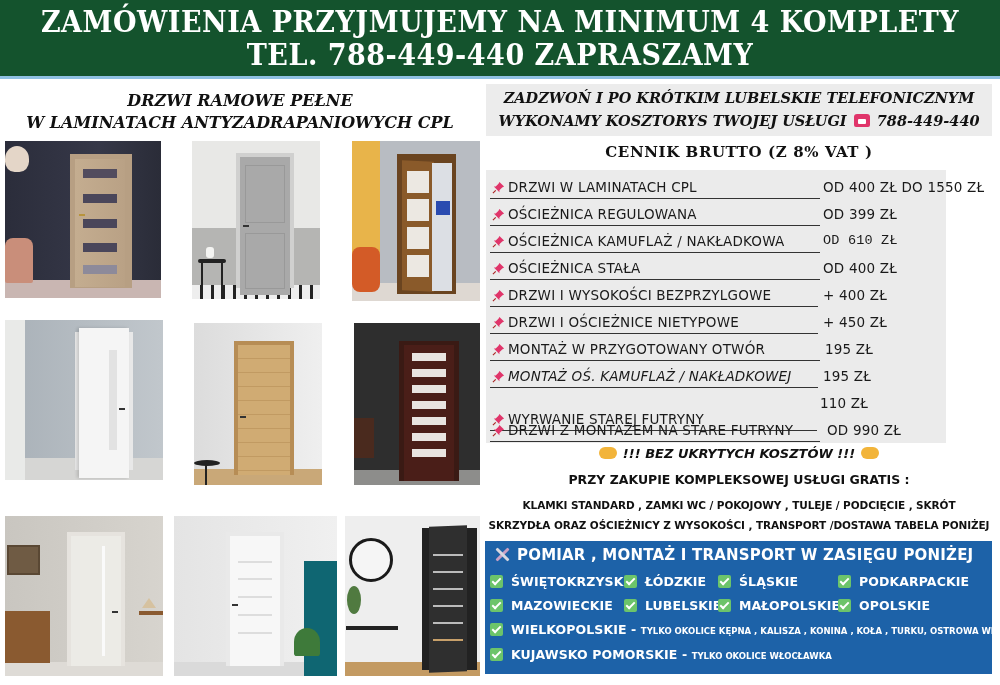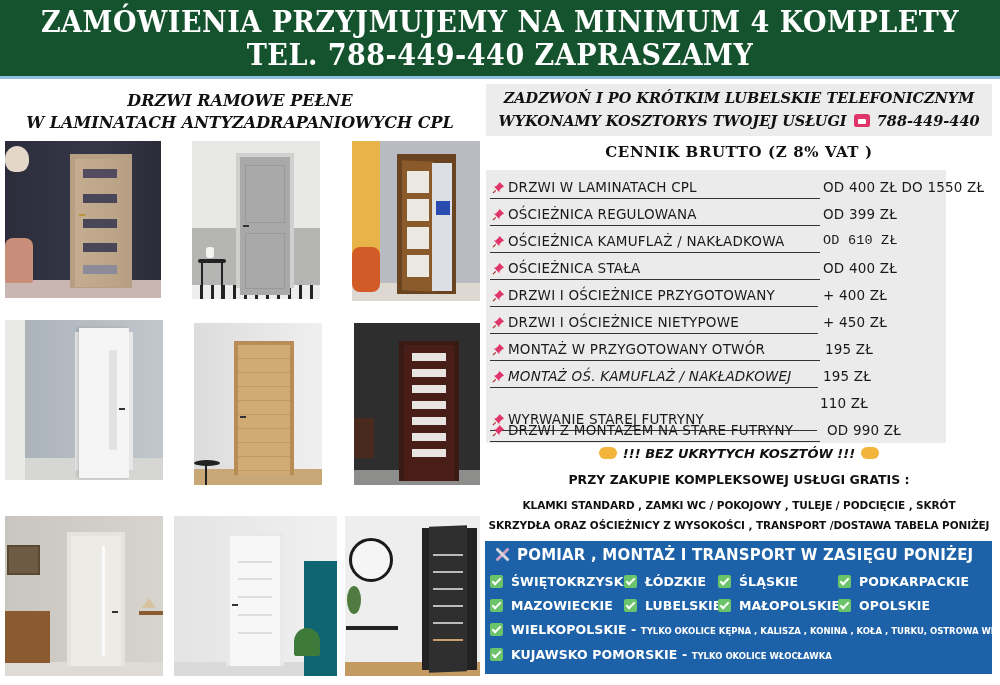--- a/index.html
+++ b/index.html
@@ -300,21 +300,21 @@
         <span class="label-text">OŚCIEŻNICA STAŁA</span>
       </div>
     <span class="value" style="left:337px;">OD 400 ZŁ</span>
   </div>
   <div class="price-row" style="top:111px;">
     <div class="label" style="width:328px;">
         <svg class="pin-icon" viewBox="0 0 14 14">
           <path d="M8 1 L13 6 L11 7 L8 10 L8 12 L2 6 L4 6 L7 3 Z" fill="#e0356a"></path>
           <path d="M4 10 L1 13" stroke="#a22" stroke-width="1.2"></path>
         </svg>
-        <span class="label-text">DRZWI I OŚCIEŻNICE PRZYGOTOWANY</span>
+        <span class="label-text">DRZWI I WYSOKOŚCI BEZPRZYLGOWE</span>
       </div>
     <span class="value" style="left:337px;">+ 400 ZŁ</span>
   </div>
   <div class="price-row" style="top:138px;">
     <div class="label" style="width:328px;">
         <svg class="pin-icon" viewBox="0 0 14 14">
           <path d="M8 1 L13 6 L11 7 L8 10 L8 12 L2 6 L4 6 L7 3 Z" fill="#e0356a"></path>
           <path d="M4 10 L1 13" stroke="#a22" stroke-width="1.2"></path>
         </svg>
         <span class="label-text">DRZWI I OŚCIEŻNICE NIETYPOWE</span>

